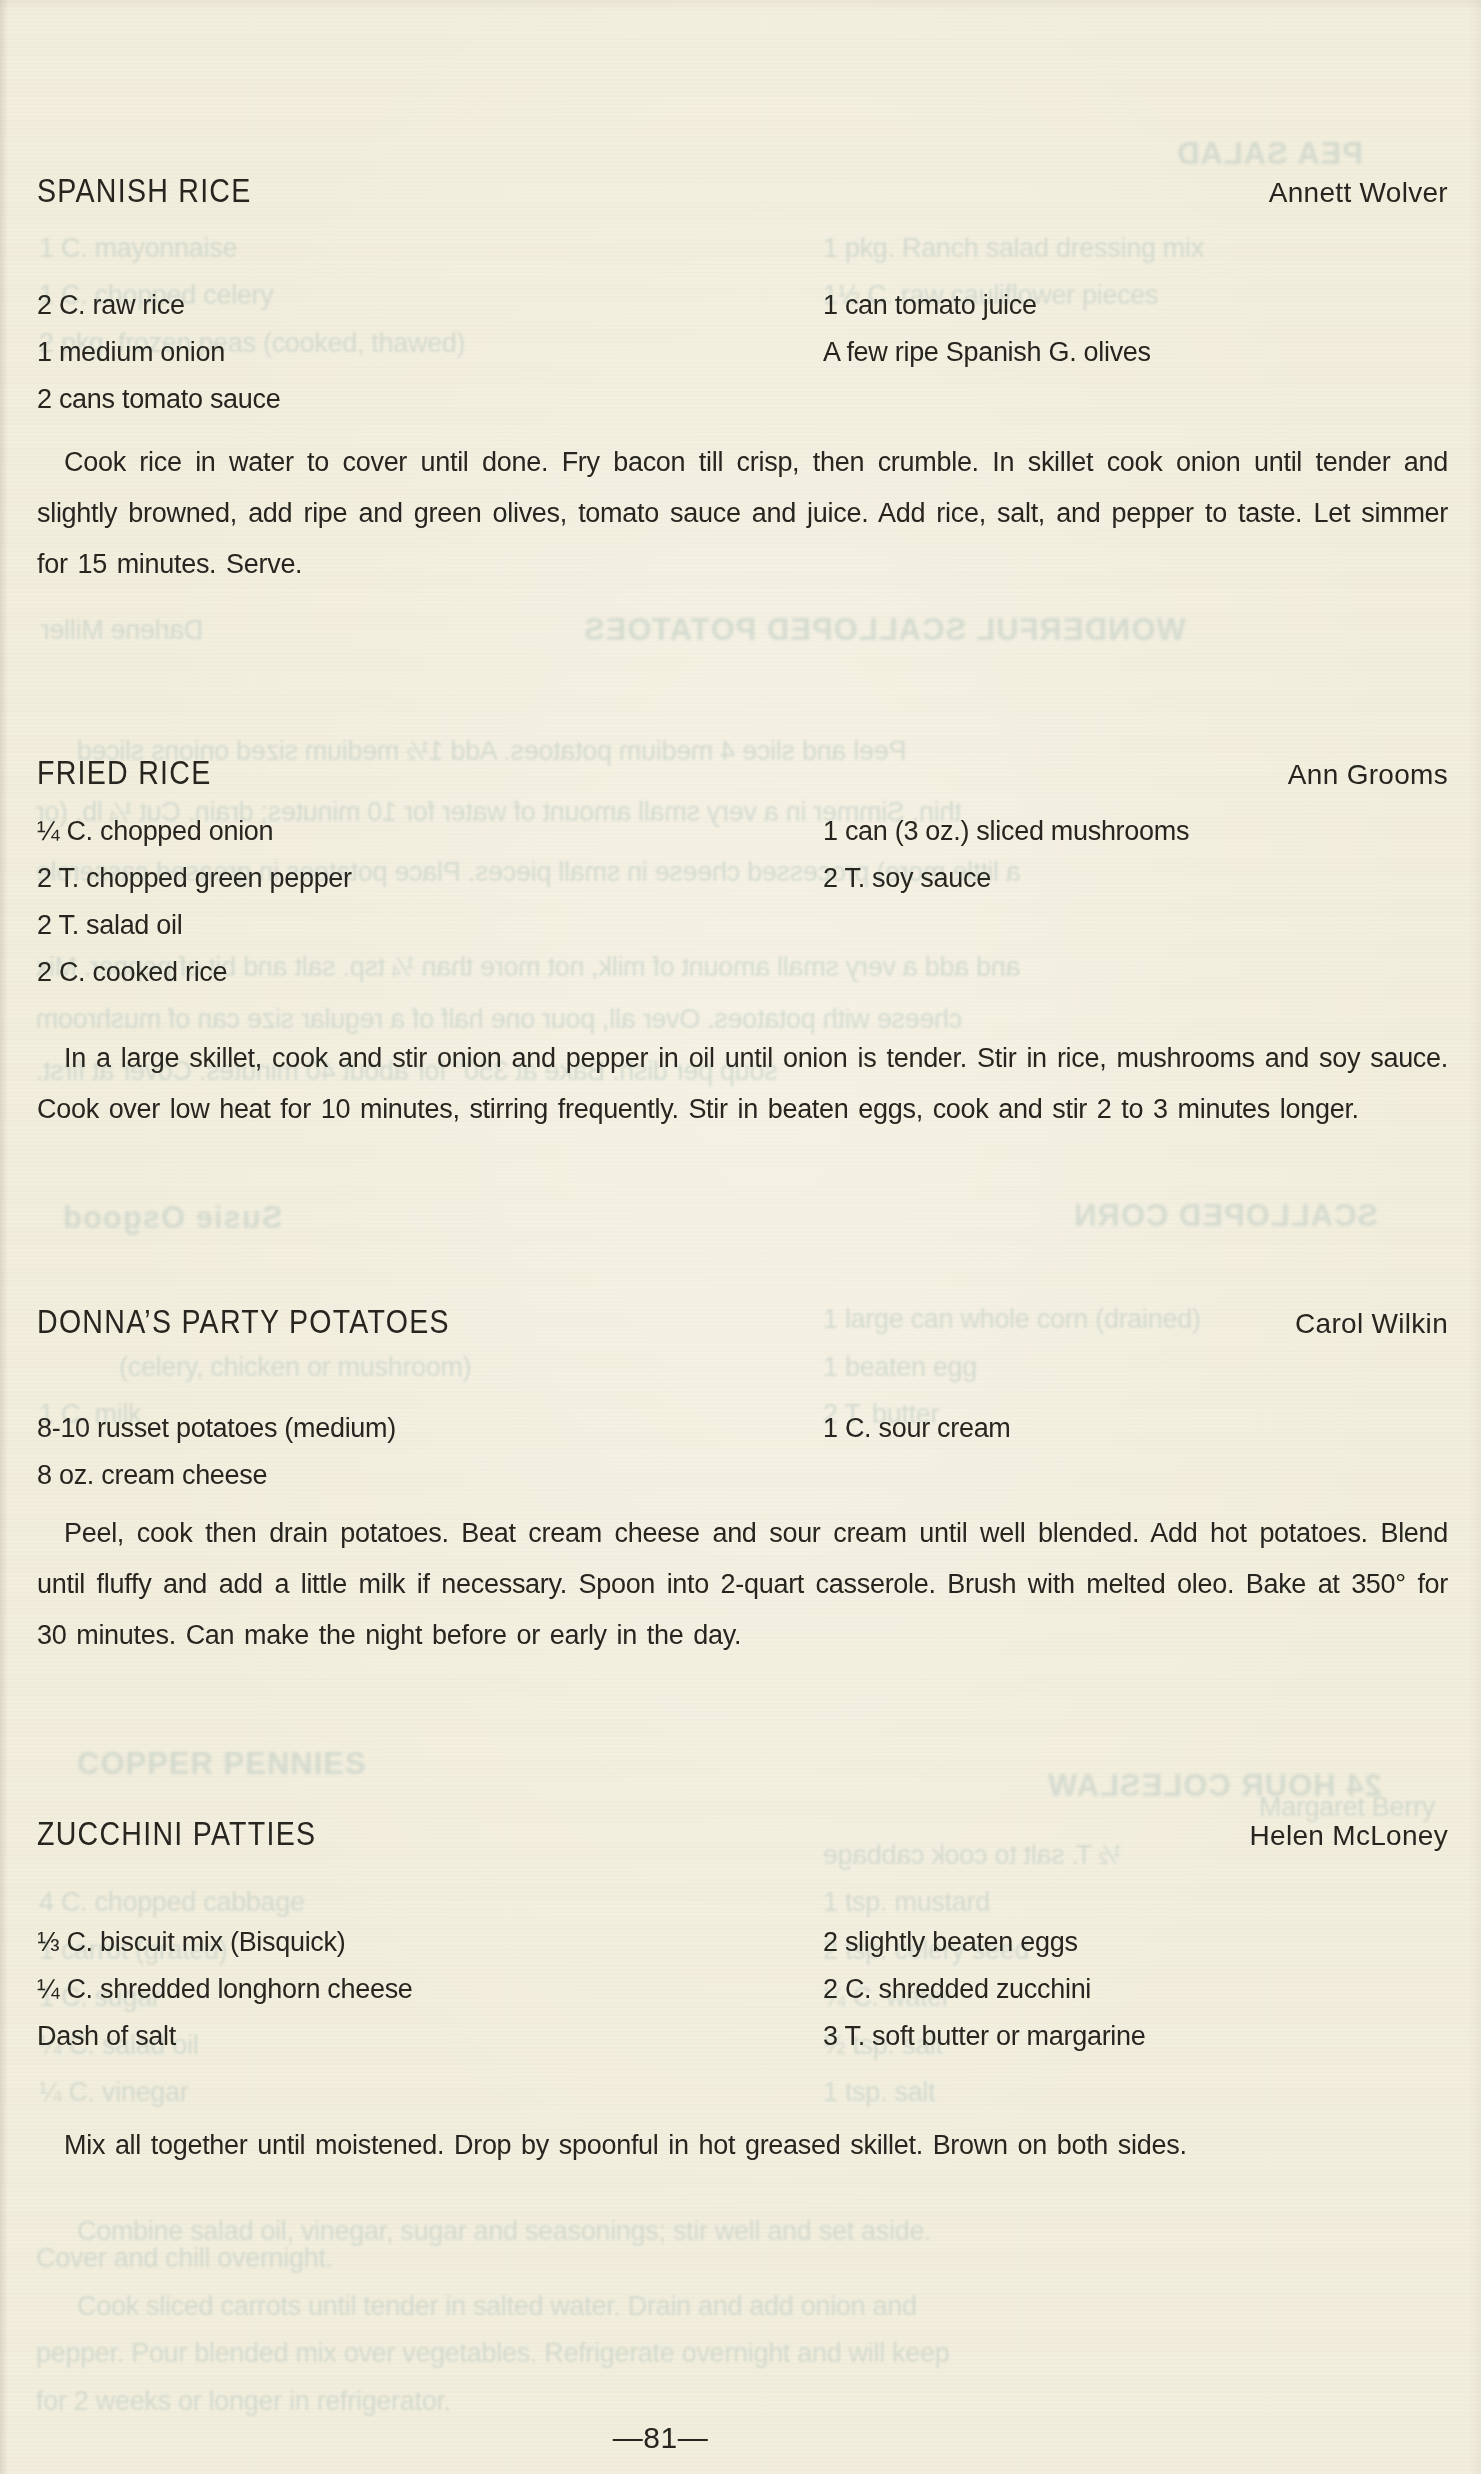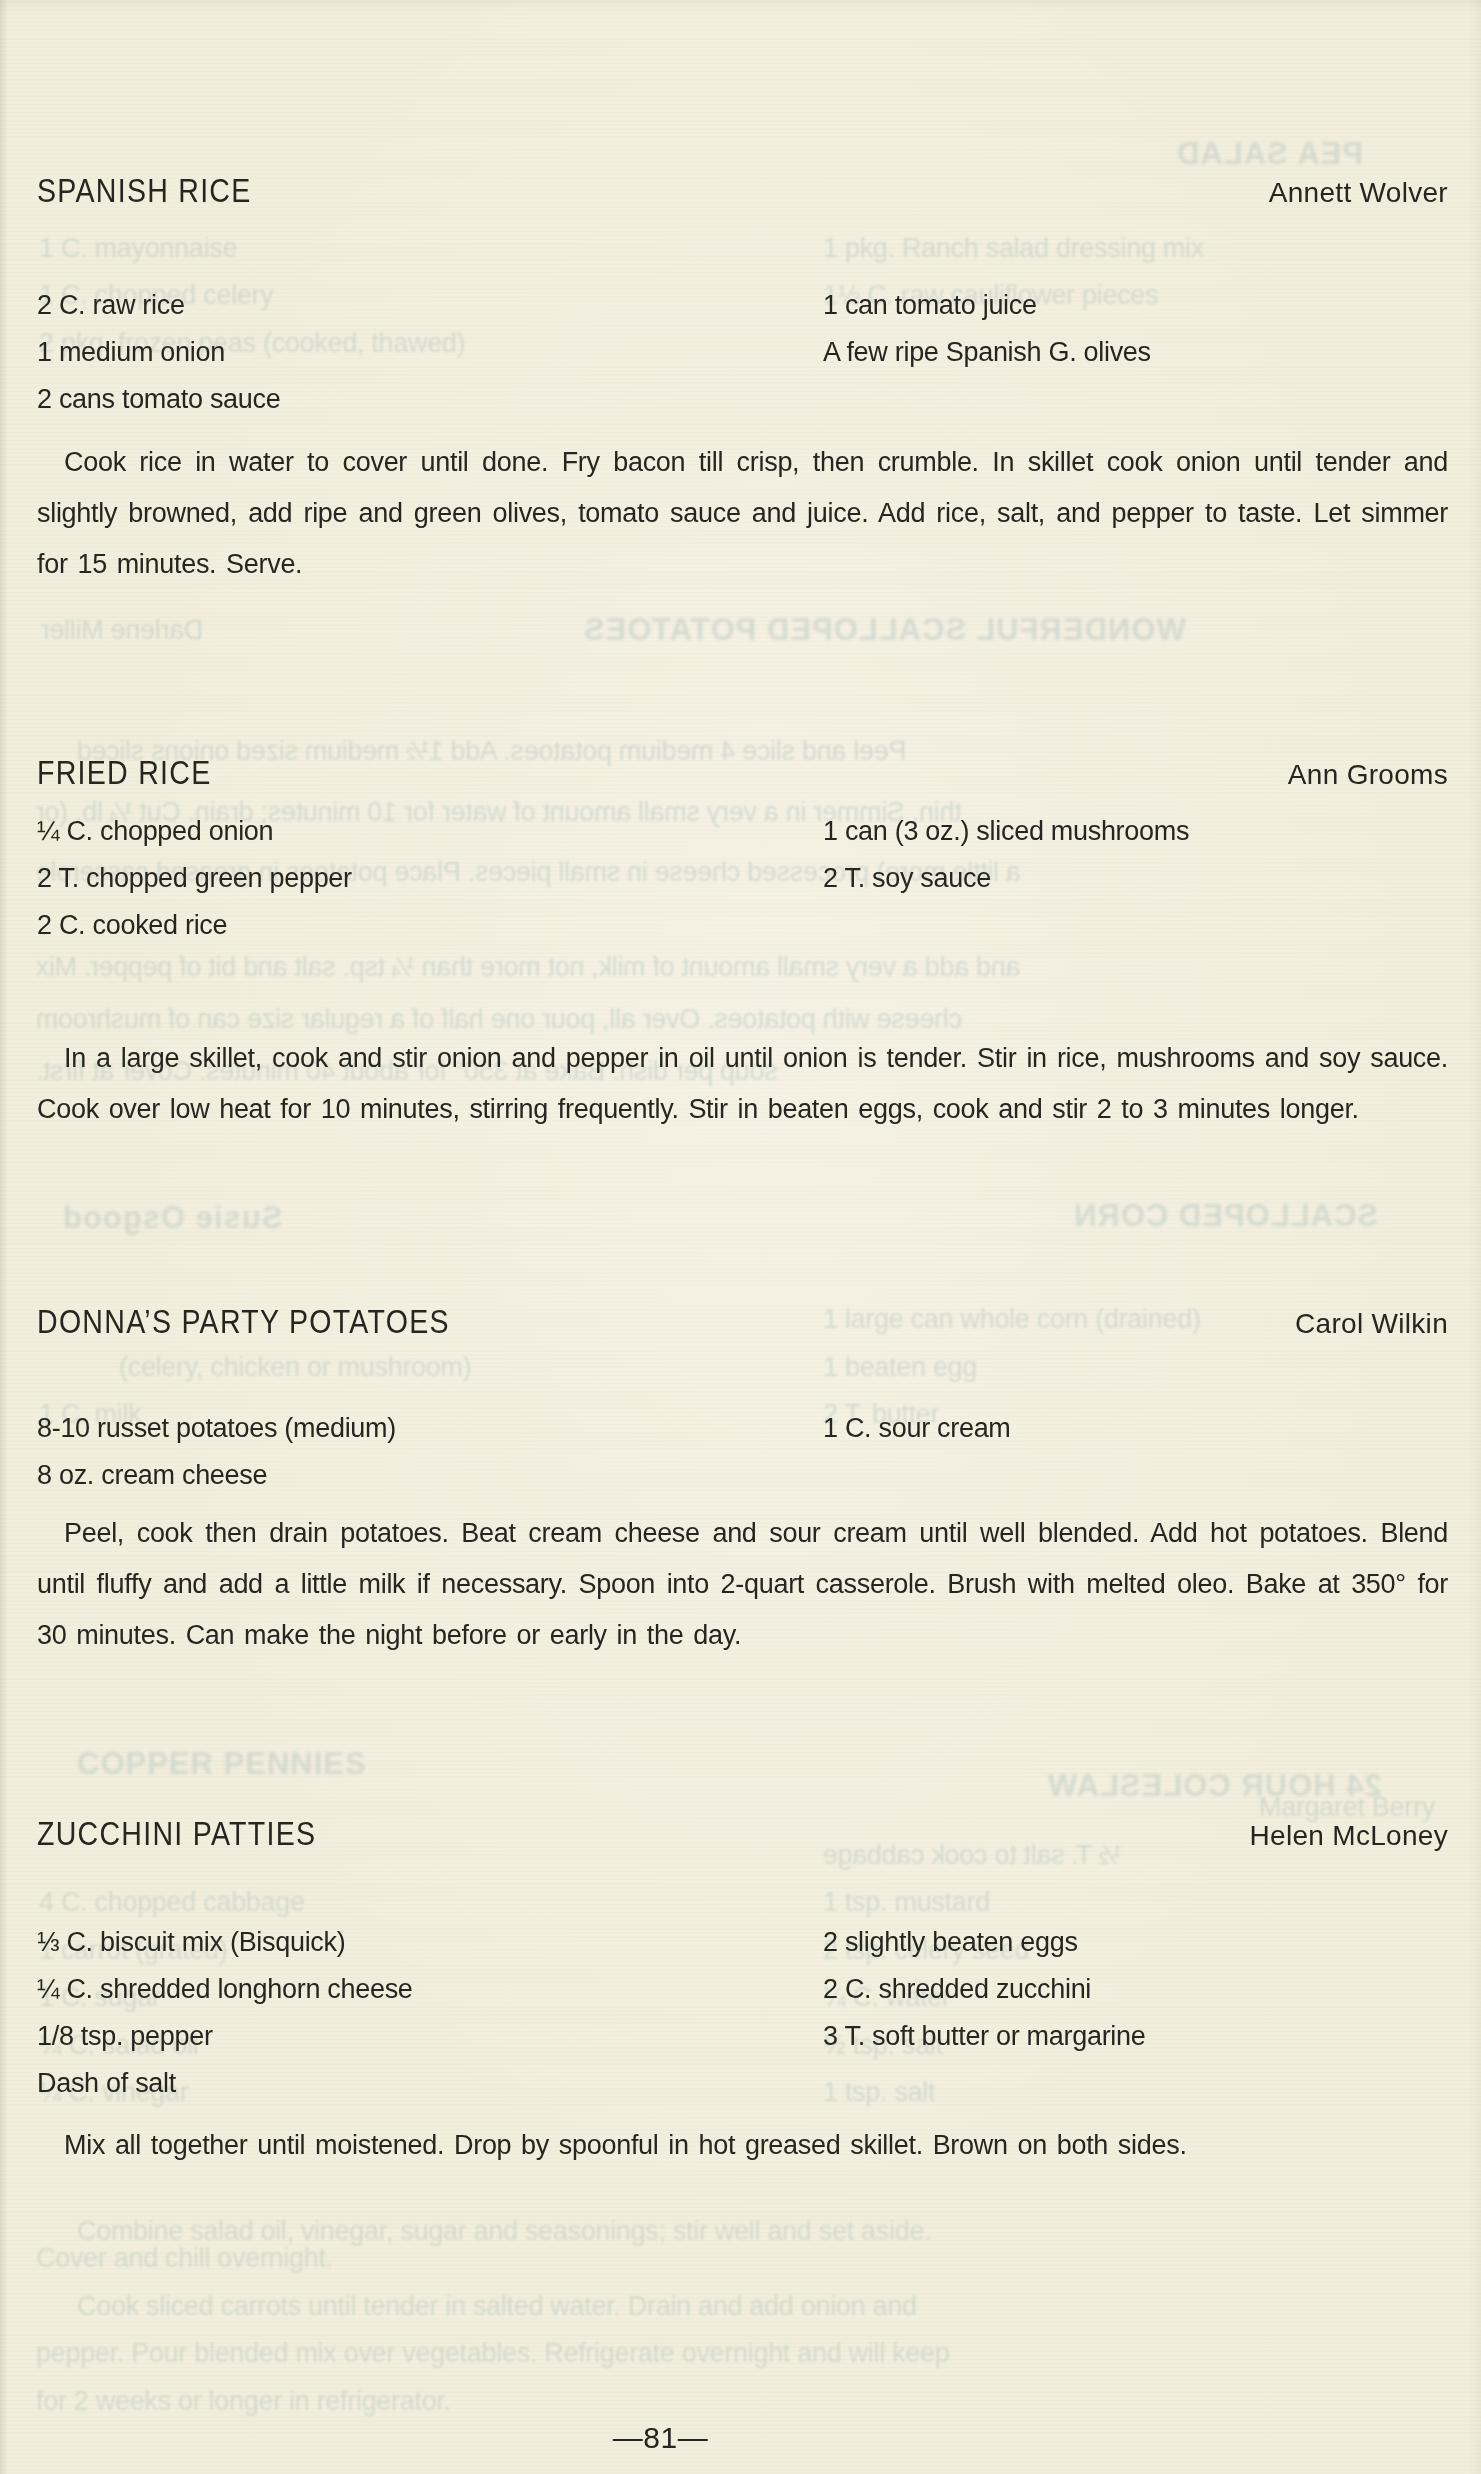--- a/index.html
+++ b/index.html
@@ -121,20 +121,21 @@
   </section>
 
   <section class="sec s1">
     <div class="rhead">
       <h2 class="rtitle"><span class="tscale">FRIED RICE</span></h2>
       <span class="rauthor">Ann Grooms</span>
     </div>
     <ul class="ing left">
       <li>¼ C. chopped onion</li>
       <li>2 T. chopped green pepper</li>
+      <li>2 T. salad oil</li>
       <li>2 C. cooked rice</li>
     </ul>
     <ul class="ing right">
       <li>1 can (3 oz.) sliced mushrooms</li>
       <li>2 T. soy sauce</li>
     </ul>
     <p class="para">In a large skillet, cook and stir onion and pepper in oil until onion is tender. Stir in rice, mushrooms and soy sauce. Cook over low heat for 10 minutes, stirring frequently. Stir in beaten eggs, cook and stir 2 to 3 minutes longer.</p>
   </section>
 
   <section class="sec s2">
@@ -153,21 +154,20 @@
   </section>
 
   <section class="sec s3">
     <div class="rhead">
       <h2 class="rtitle"><span class="tscale">ZUCCHINI PATTIES</span></h2>
       <span class="rauthor">Helen McLoney</span>
     </div>
     <ul class="ing left">
       <li>⅓ C. biscuit mix (Bisquick)</li>
       <li>¼ C. shredded longhorn cheese</li>
-      <li>1/8 tsp. pepper</li>
       <li>Dash of salt</li>
     </ul>
     <ul class="ing right">
       <li>2 slightly beaten eggs</li>
       <li>2 C. shredded zucchini</li>
       <li>3 T. soft butter or margarine</li>
     </ul>
     <p class="para">Mix all together until moistened. Drop by spoonful in hot greased skillet. Brown on both sides.</p>
   </section>
 

